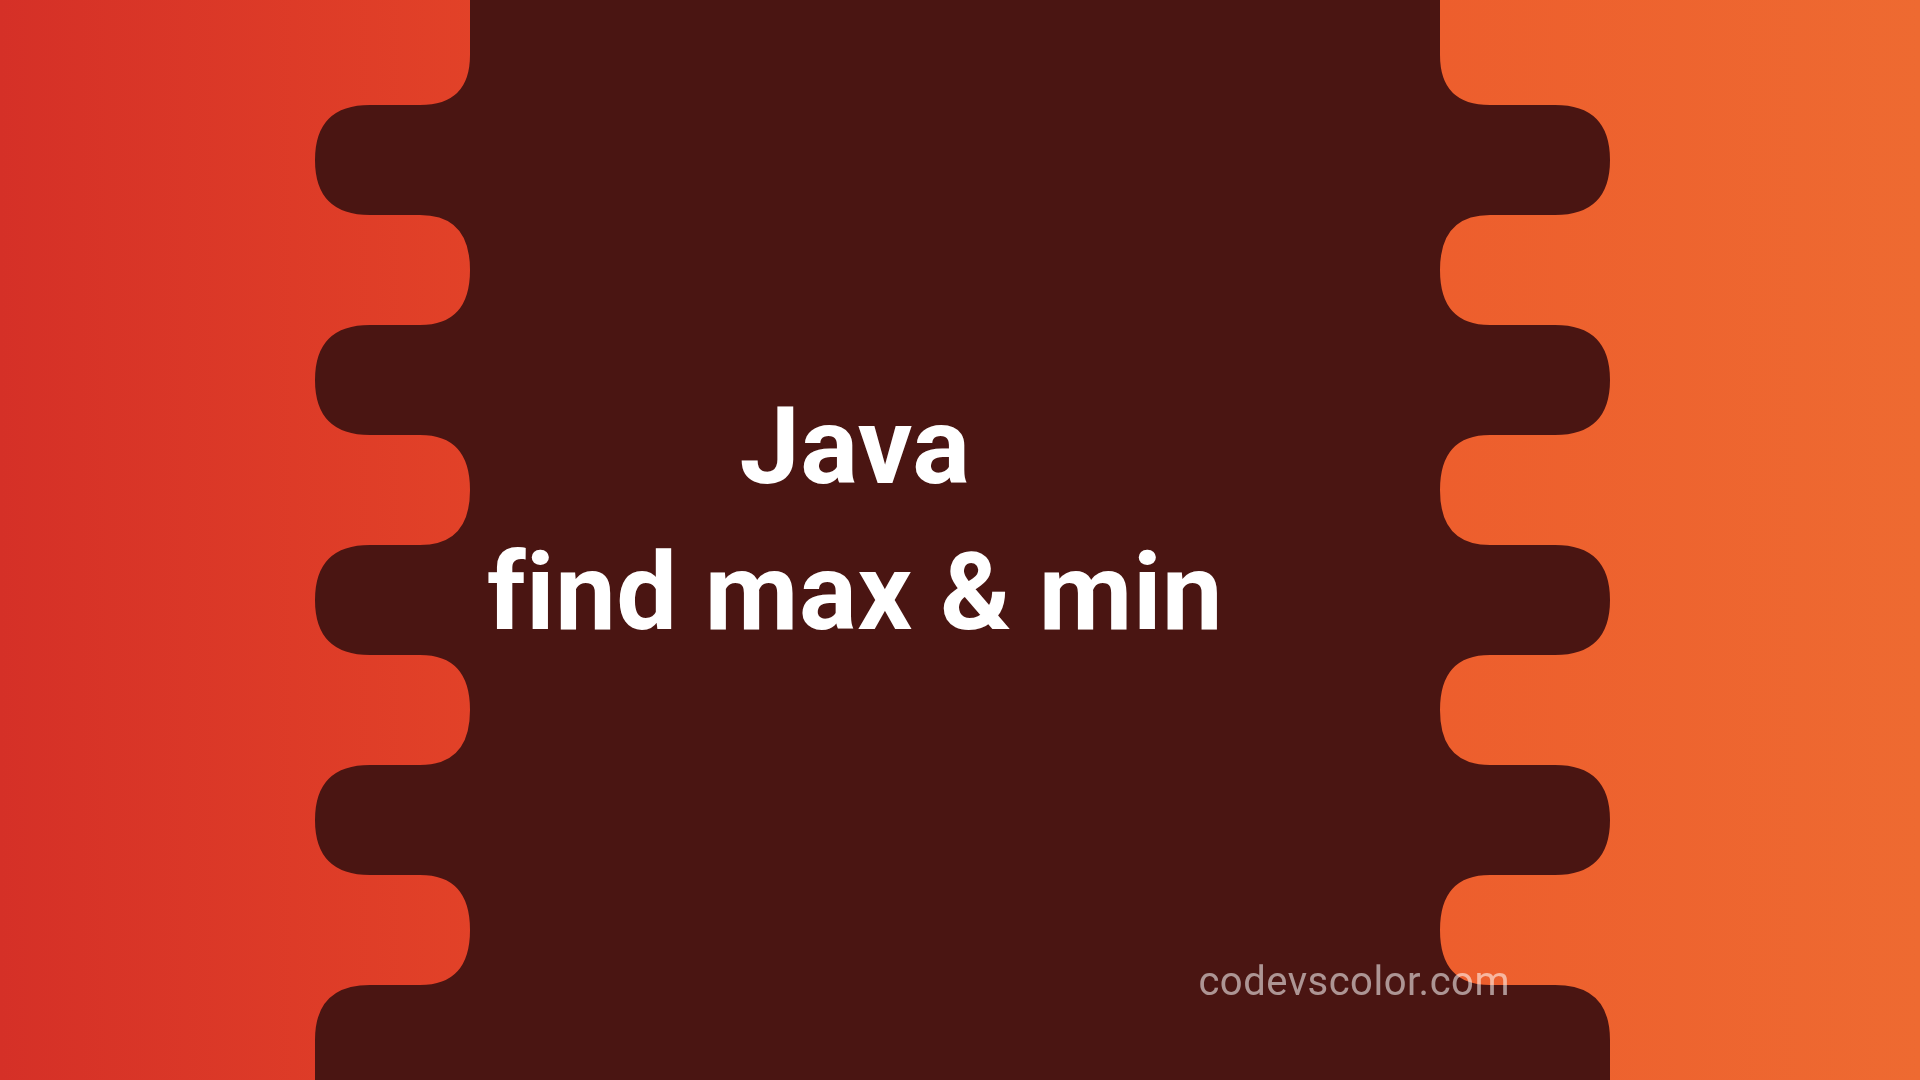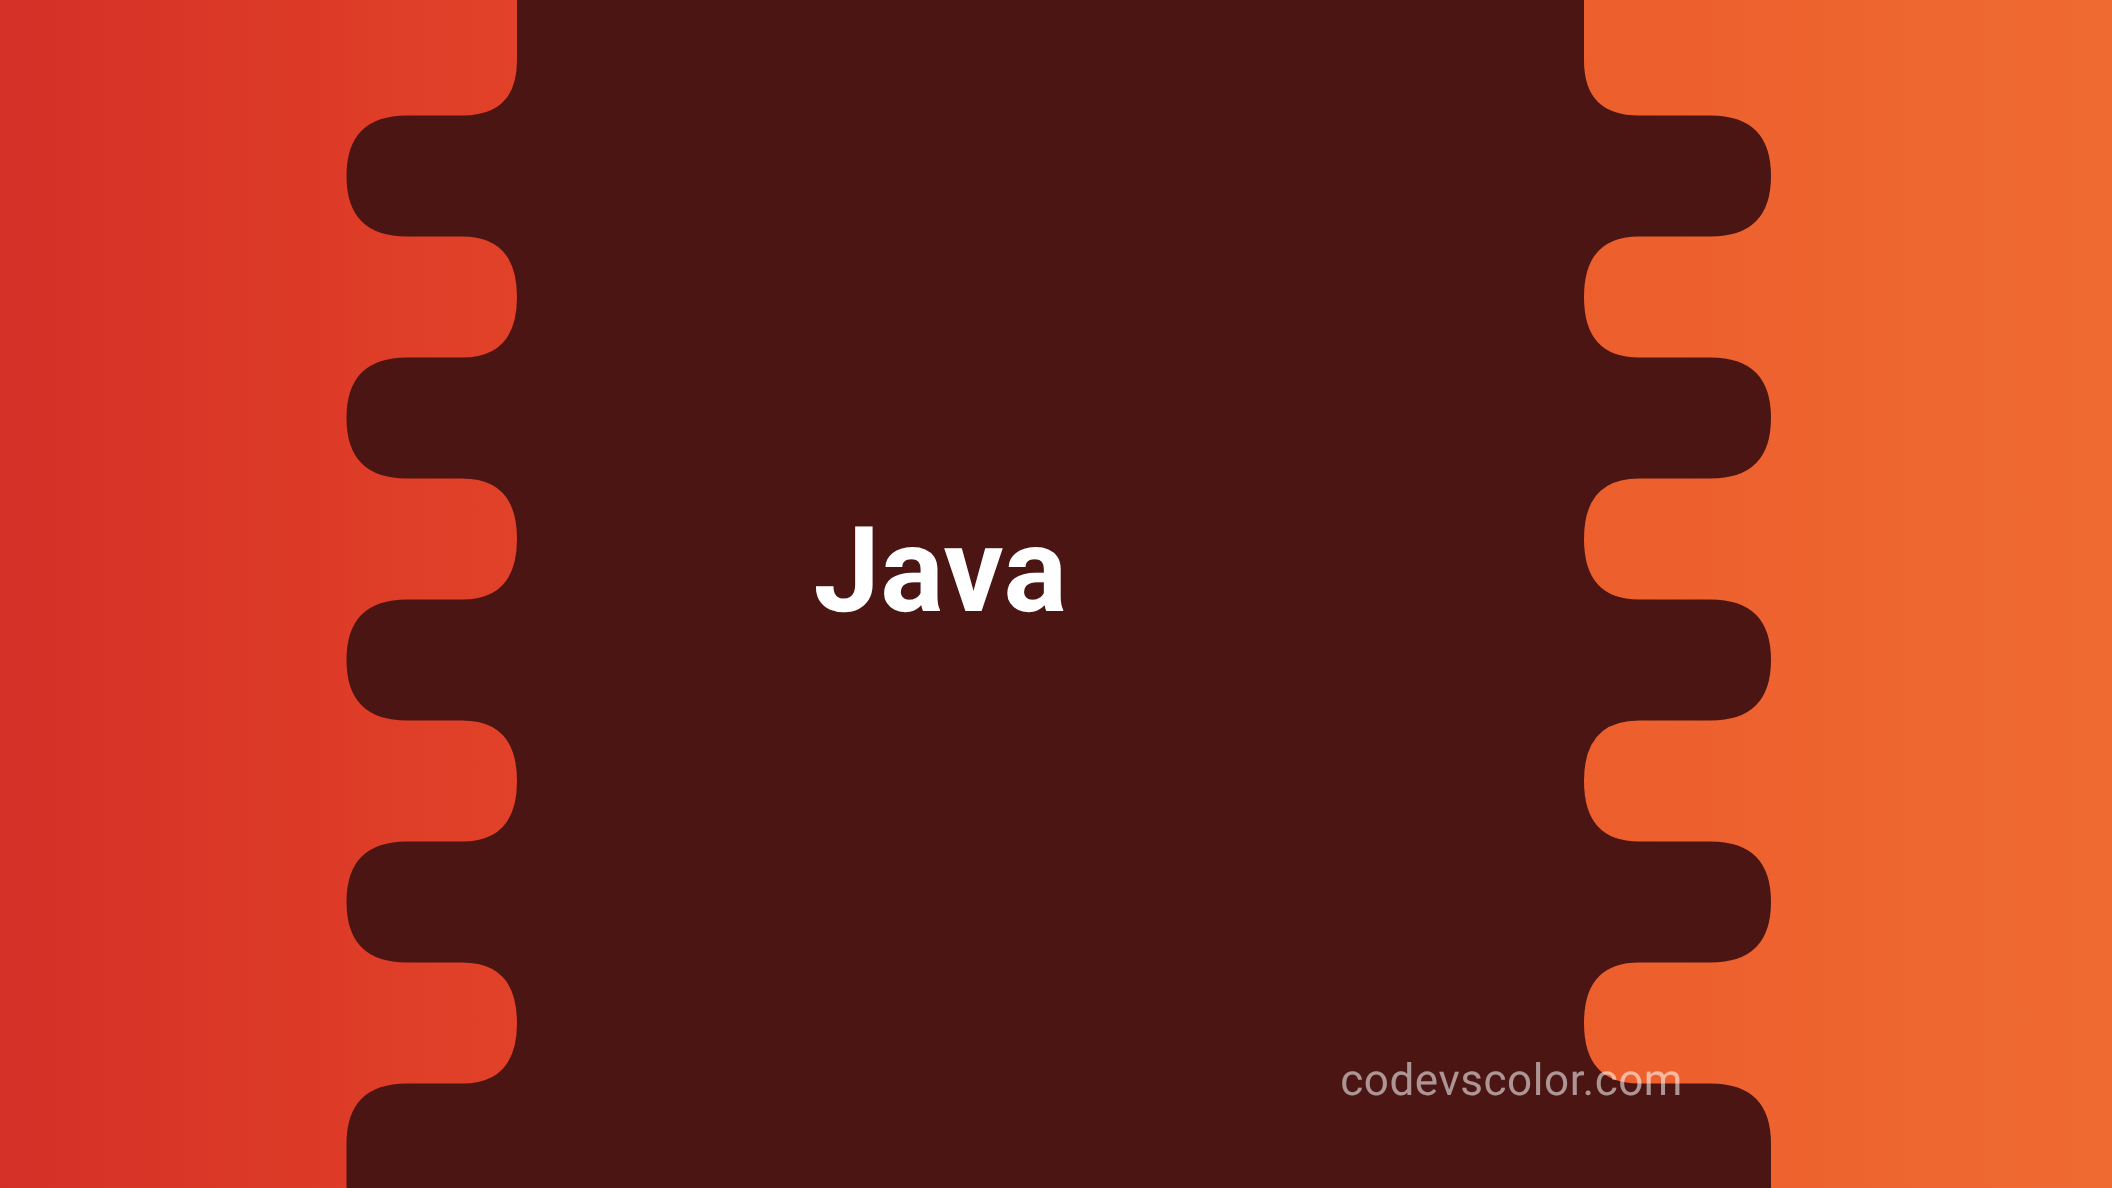--- a/index.html
+++ b/index.html
@@ -39,21 +39,21 @@
   .title {
     color: #ffffff;
     font-weight: 700;
     font-size: 108px;
     line-height: 1.35;
     text-align: center;
     letter-spacing: 0.5px;
   }
   .watermark {
     position: absolute;
-    right: 390px;
+    right: 410px;
     bottom: 75px;
     color: rgba(255,255,255,0.55);
     font-size: 40px;
     font-weight: 400;
     letter-spacing: 0.5px;
   }
 </style>
 </head>
 <body>
 
@@ -121,18 +121,19 @@
       Q 315 105 370 105
       L 420 105
       Q 470 105 470 55
       Z
     "></path>
   </svg>
 
   <div class="title-wrap">
     <div class="title">
       <div>Java</div>
+      <div>find max &amp; min</div>
     </div>
   </div>
 
   <div class="watermark">codevscolor.com</div>
 
 </div>
 
 </body></html>

